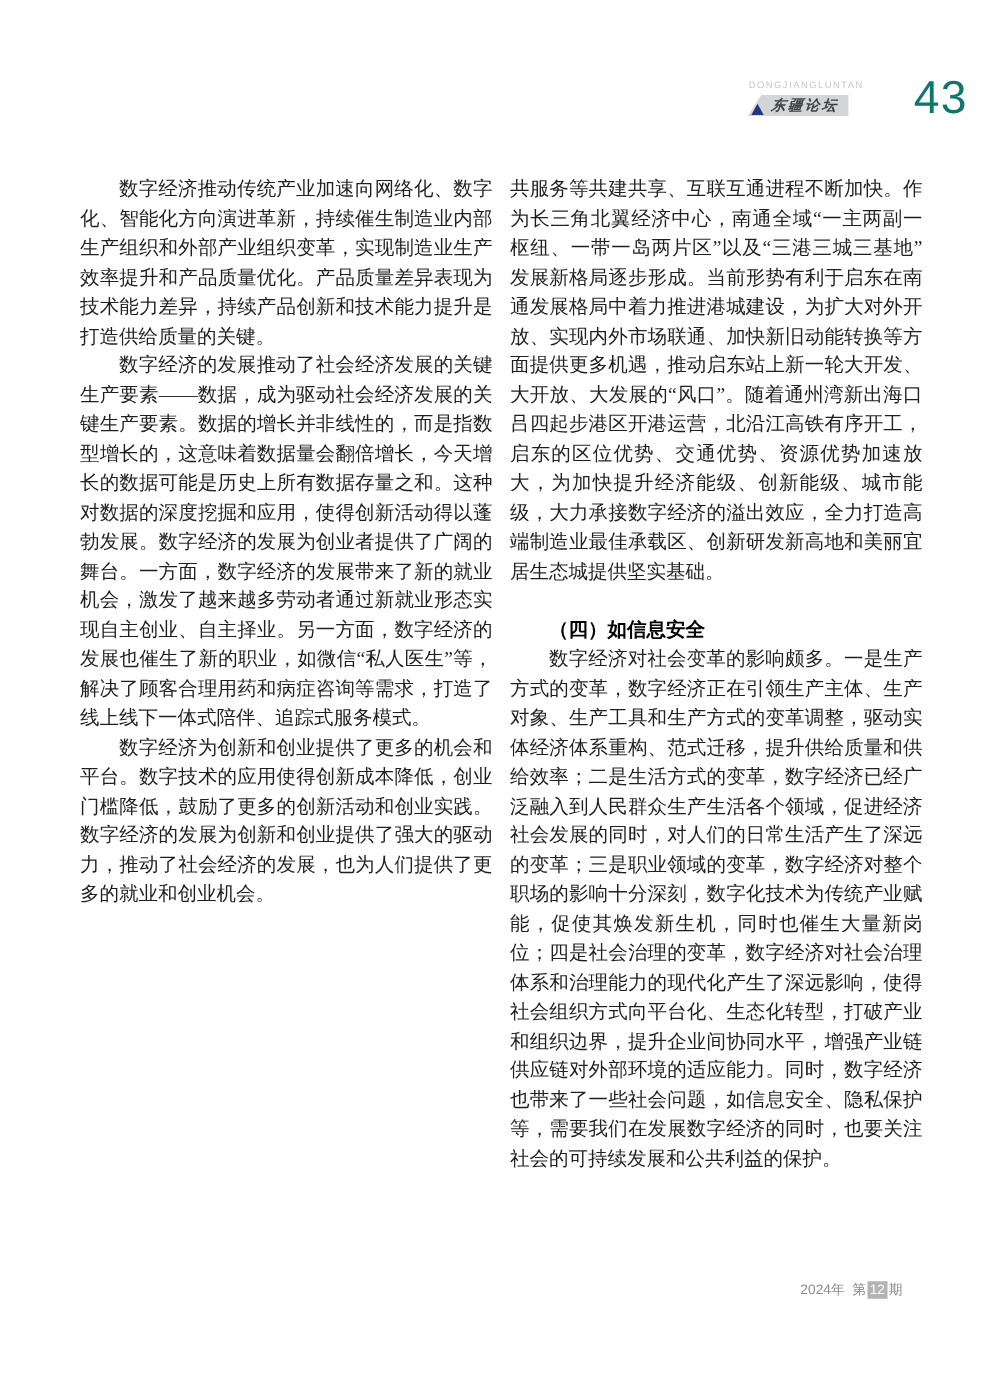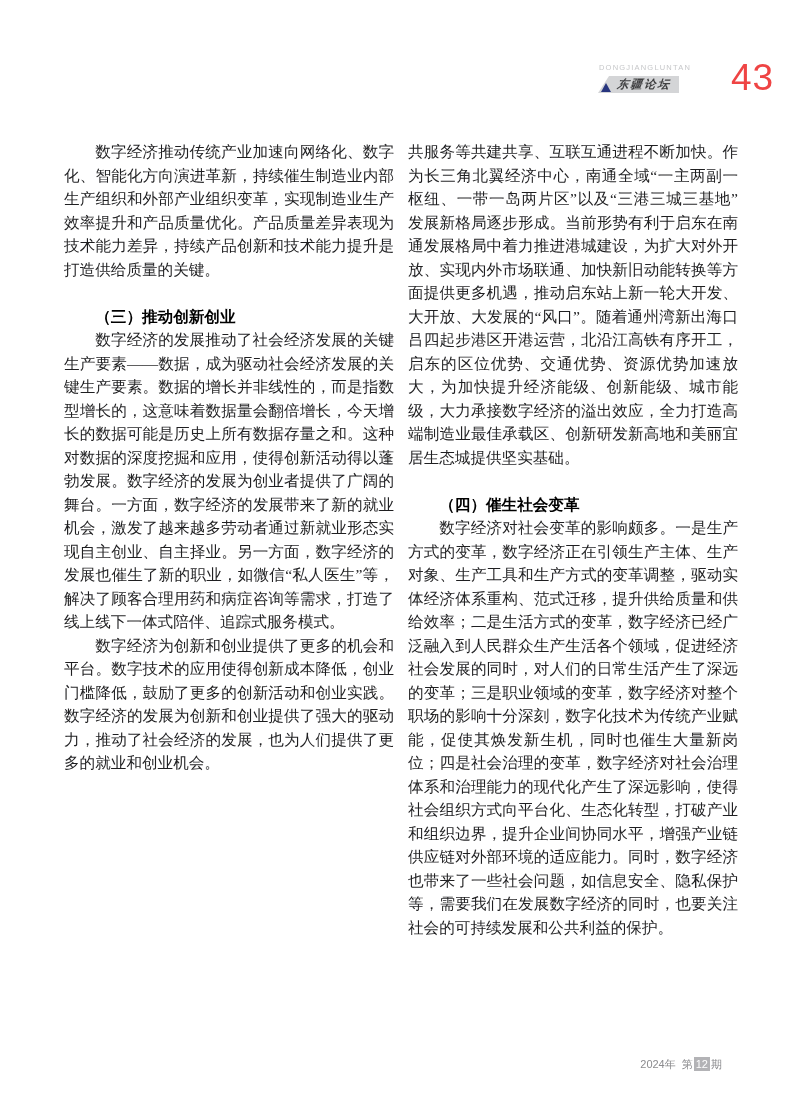--- a/index.html
+++ b/index.html
@@ -37,21 +37,21 @@
   .journal-cn {
     flex: 1; text-align: center;
     font-size: 11.5px; font-weight: 700; font-style: italic;
     letter-spacing: 2px; color: #404042;
     transform: skewX(-6deg);
     white-space: nowrap; padding-right: 2px;
   }
   .page-number {
     position: absolute; top: 57px; left: 731px;
     font-family: "Liberation Sans", "DejaVu Sans", sans-serif;
-    font-size: 37px; font-weight: 400; color: #ef4444;
+    font-size: 37px; font-weight: 400; color: #0f766e;
     letter-spacing: 1px;
   }
 
   
   .columns {
     position: absolute; top: 140px; left: 64px;
     width: 674px;
     display: flex; gap: 14px;
   }
   .col {
@@ -65,21 +65,21 @@
   .col h3 {
     margin: 23.5px 0 0 0;
     font-size: 15.6px; line-height: 23.5px;
     font-weight: 700; color: #000;
     text-indent: 2em;
     font-family: "Liberation Sans", "DejaVu Sans", sans-serif;
   }
 
   
   .footer {
-    position: absolute; top: 1057px; right: 78px;
+    position: absolute; top: 1024px; right: 78px;
     font-size: 11px; color: #8b8b8e;
     font-family: "Liberation Sans", "DejaVu Sans", sans-serif;
     white-space: nowrap;
   }
   .footer .issue-badge {
     display: inline-block;
     background: #b3b3b6; color: #ffffff;
     padding: 0 2px; margin: 0 1px;
     font-size: 11px; line-height: 14px;
   }
@@ -94,28 +94,27 @@
   <div class="journal-banner">
     <span class="banner-triangle"></span>
     <span class="journal-cn">东疆论坛</span>
   </div>
   <div class="page-number">43</div>
 
   <div class="columns">
 
     <section class="col">
       <p>数字经济推动传统产业加速向网络化、数字化、智能化方向演进革新，持续催生制造业内部生产组织和外部产业组织变革，实现制造业生产效率提升和产品质量优化。产品质量差异表现为技术能力差异，持续产品创新和技术能力提升是打造供给质量的关键。</p>
-      <h3>（三）推动创新创业</h3>
       <p>数字经济的发展推动了社会经济发展的关键生产要素——数据，成为驱动社会经济发展的关键生产要素。数据的增长并非线性的，而是指数型增长的，这意味着数据量会翻倍增长，今天增长的数据可能是历史上所有数据存量之和。这种对数据的深度挖掘和应用，使得创新活动得以蓬勃发展。数字经济的发展为创业者提供了广阔的舞台。一方面，数字经济的发展带来了新的就业机会，激发了越来越多劳动者通过新就业形态实现自主创业、自主择业。另一方面，数字经济的发展也催生了新的职业，如微信“私人医生”等，解决了顾客合理用药和病症咨询等需求，打造了线上线下一体式陪伴、追踪式服务模式。</p>
       <p>数字经济为创新和创业提供了更多的机会和平台。数字技术的应用使得创新成本降低，创业门槛降低，鼓励了更多的创新活动和创业实践。数字经济的发展为创新和创业提供了强大的驱动力，推动了社会经济的发展，也为人们提供了更多的就业和创业机会。</p>
     </section>
 
     <section class="col">
       <p class="cont">共服务等共建共享、互联互通进程不断加快。作为长三角北翼经济中心，南通全域“一主两副一枢纽、一带一岛两片区”以及“三港三城三基地”发展新格局逐步形成。当前形势有利于启东在南通发展格局中着力推进港城建设，为扩大对外开放、实现内外市场联通、加快新旧动能转换等方面提供更多机遇，推动启东站上新一轮大开发、大开放、大发展的“风口”。随着通州湾新出海口吕四起步港区开港运营，北沿江高铁有序开工，启东的区位优势、交通优势、资源优势加速放大，为加快提升经济能级、创新能级、城市能级，大力承接数字经济的溢出效应，全力打造高端制造业最佳承载区、创新研发新高地和美丽宜居生态城提供坚实基础。</p>
-      <h3>（四）催生社会变革</h3>
+      <h3>（四）如信息安全</h3>
       <p>数字经济对社会变革的影响颇多。一是生产方式的变革，数字经济正在引领生产主体、生产对象、生产工具和生产方式的变革调整，驱动实体经济体系重构、范式迁移，提升供给质量和供给效率；二是生活方式的变革，数字经济已经广泛融入到人民群众生产生活各个领域，促进经济社会发展的同时，对人们的日常生活产生了深远的变革；三是职业领域的变革，数字经济对整个职场的影响十分深刻，数字化技术为传统产业赋能，促使其焕发新生机，同时也催生大量新岗位；四是社会治理的变革，数字经济对社会治理体系和治理能力的现代化产生了深远影响，使得社会组织方式向平台化、生态化转型，打破产业和组织边界，提升企业间协同水平，增强产业链供应链对外部环境的适应能力。同时，数字经济也带来了一些社会问题，如信息安全、隐私保护等，需要我们在发展数字经济的同时，也要关注社会的可持续发展和公共利益的保护。</p>
     </section>
 
   </div>
 
   <div class="footer"><span>2024年</span><span class="sep"></span><span>第</span><span class="issue-badge">12</span><span>期</span></div>
 
 </div>
 
 </body></html>

